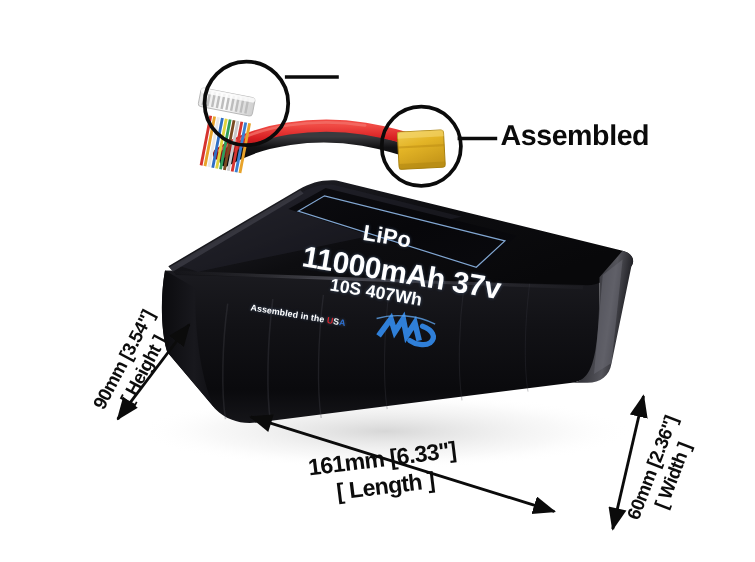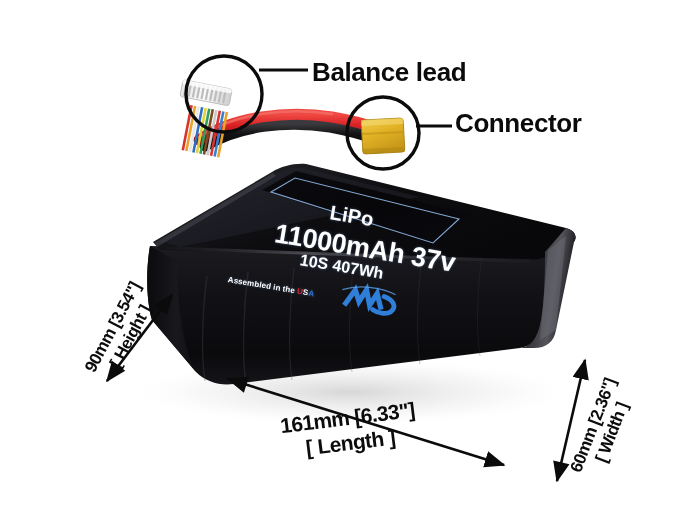--- a/index.html
+++ b/index.html
@@ -321,23 +321,22 @@
       <line x1="416" y1="126" x2="452" y2="126" stroke="#0b0b0b" stroke-width="3.2"></line>
     </g>
 
     <line x1="107" y1="381" x2="172" y2="295" stroke="#0b0b0b" stroke-width="2.6" marker-start="url(#arrTail)" marker-end="url(#arrHead)"></line>
 
     <line x1="228" y1="379" x2="504" y2="465" stroke="#0b0b0b" stroke-width="2.6" marker-start="url(#arrTail)" marker-end="url(#arrHead)"></line>
 
     <line x1="557" y1="481" x2="585" y2="360" stroke="#0b0b0b" stroke-width="2.6" marker-start="url(#arrTail)" marker-end="url(#arrHead)"></line>
   </svg>
 
-  <div class="callout-label" id="label-balance-lead">Balance lead</div>
-
-  <div class="callout-label" id="label-connector">Connector</div>
+
+  <div class="callout-label" id="label-connector">Assembled</div>
 
   <div class="dim-text" id="dim-height">
     <div>90mm [3.54"]</div>
     <div>[ Height ]</div>
   </div>
 
   <div class="dim-text" id="dim-length">
     <div>161mm [6.33"]</div>
     <div>[ Length ]</div>
   </div>

